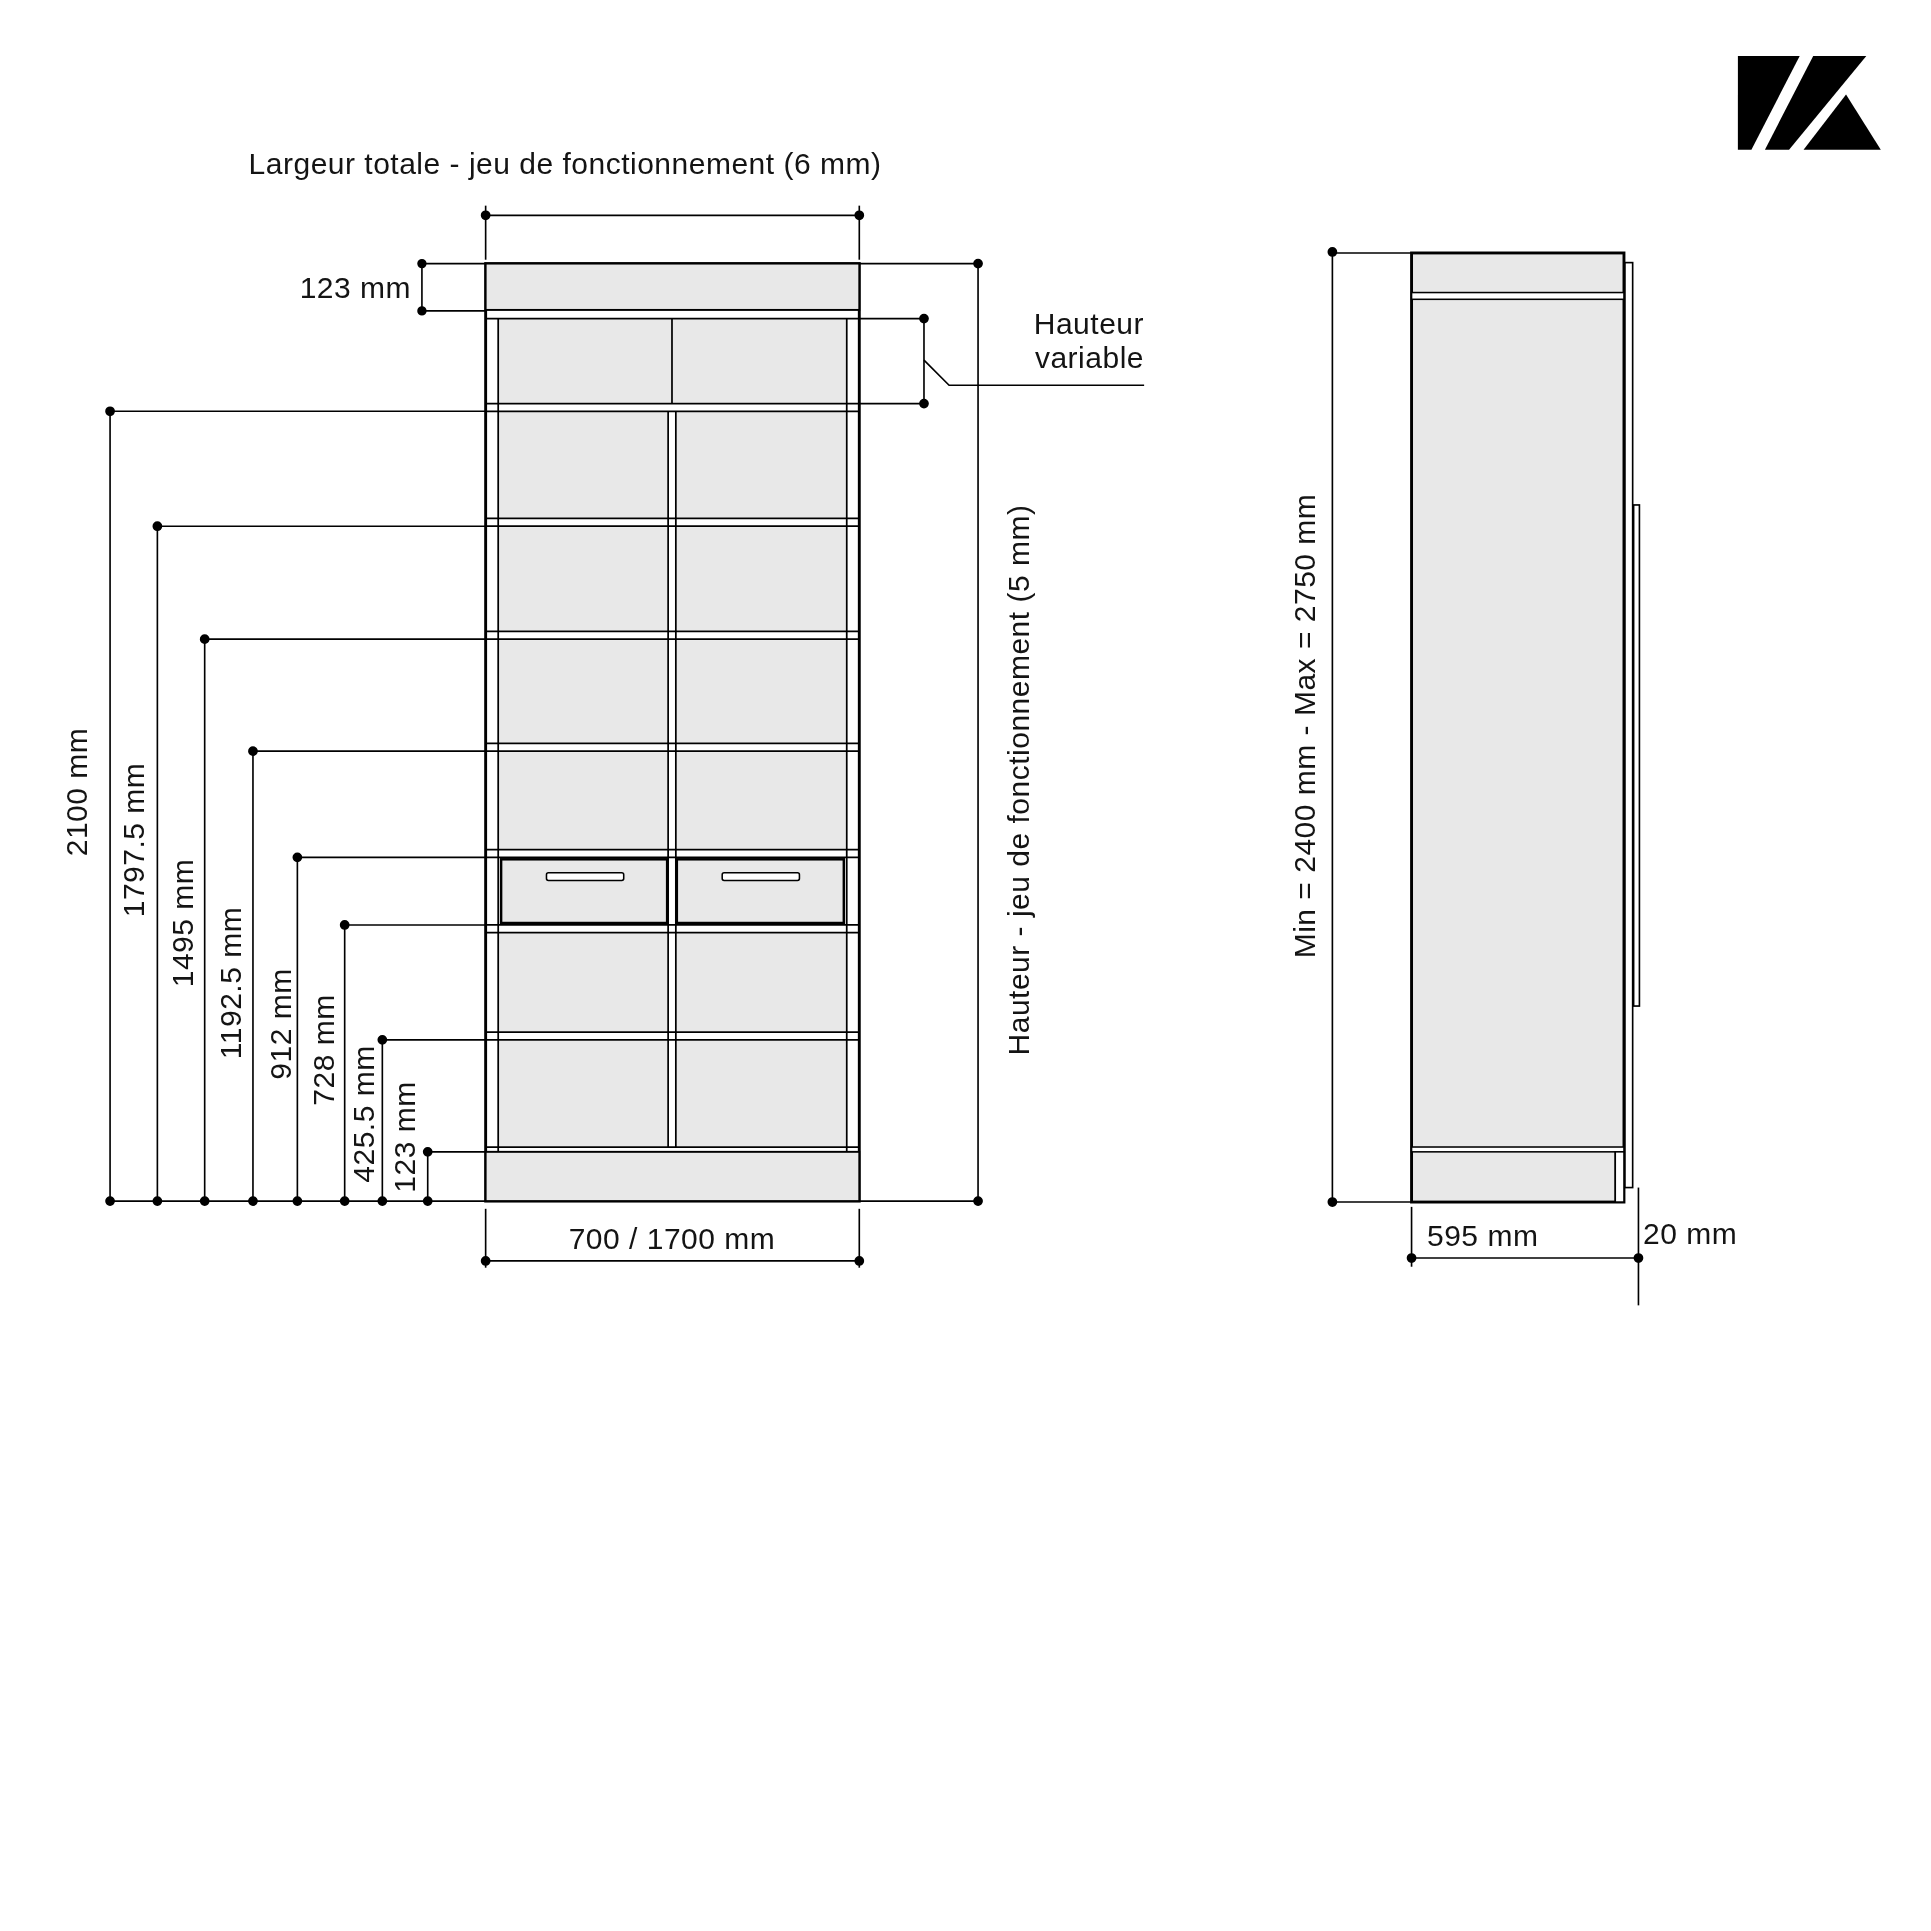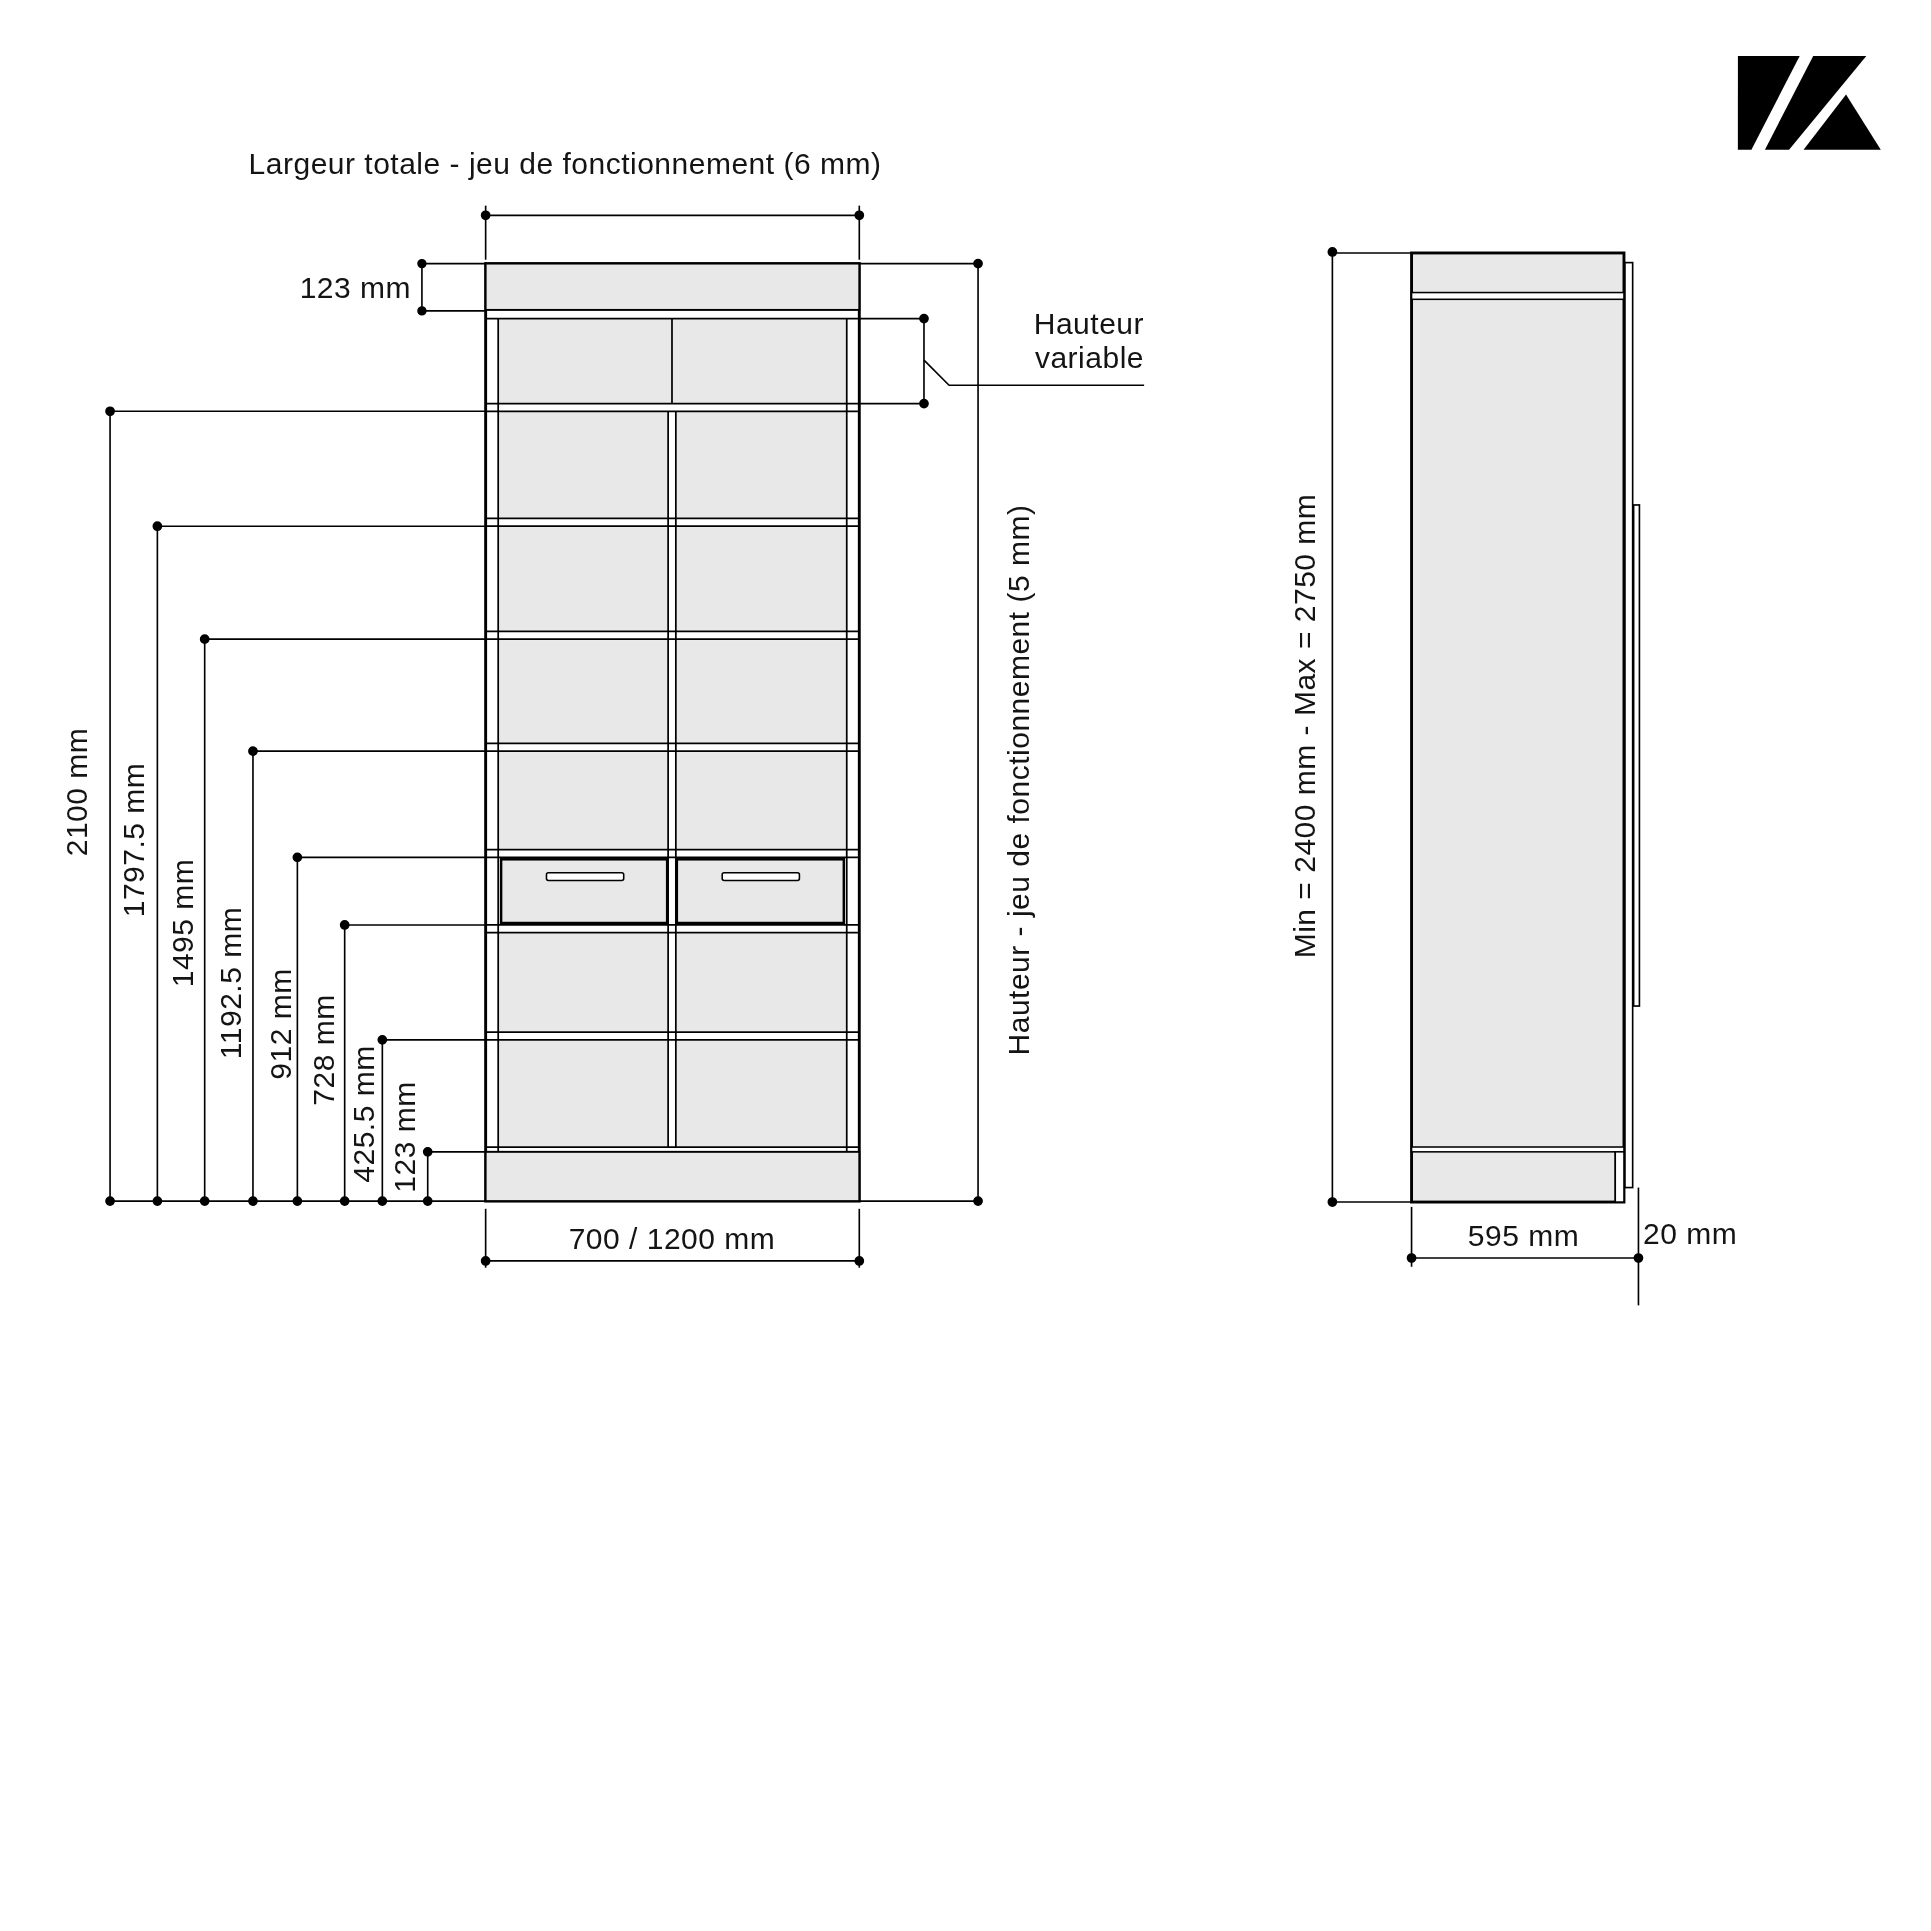--- a/index.html
+++ b/index.html
@@ -229,23 +229,23 @@
 
   <div class="lbl rot" style="left:77px;top:792px;">2100 mm</div>
   <div class="lbl rot" style="left:134px;top:840px;">1797.5 mm</div>
   <div class="lbl rot" style="left:183px;top:923px;">1495 mm</div>
   <div class="lbl rot" style="left:231px;top:983px;">1192.5 mm</div>
   <div class="lbl rot" style="left:281px;top:1024px;">912 mm</div>
   <div class="lbl rot" style="left:324px;top:1050px;">728 mm</div>
   <div class="lbl rot" style="left:364px;top:1114px;">425.5 mm</div>
   <div class="lbl rot" style="left:405px;top:1137px;">123 mm</div>
 
-  <div class="lbl" style="left:479px;top:1222px;width:386px;text-align:center;">700 / 1200 mm</div>
+  <div class="lbl" style="left:479px;top:1222px;width:386px;text-align:center;">700 / 1700 mm</div>
 
   <div class="lbl rot" style="left:1305px;top:726px;">Min = 2400 mm - Max = 2750 mm</div>
 
-  <div class="lbl" style="left:1427px;top:1219px;width:193px;text-align:center;">595 mm</div>
+  <div class="lbl" style="left:1427px;top:1219px;width:193px;text-align:left;">595 mm</div>
 
   <div class="lbl" style="left:1643px;top:1217px;width:154px;">20 mm</div>
 
 
 </div>
 
 
 </body></html>

